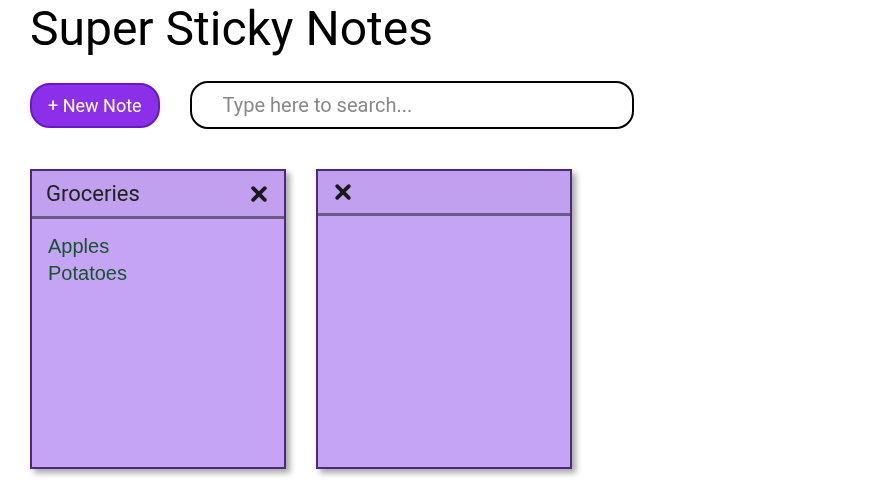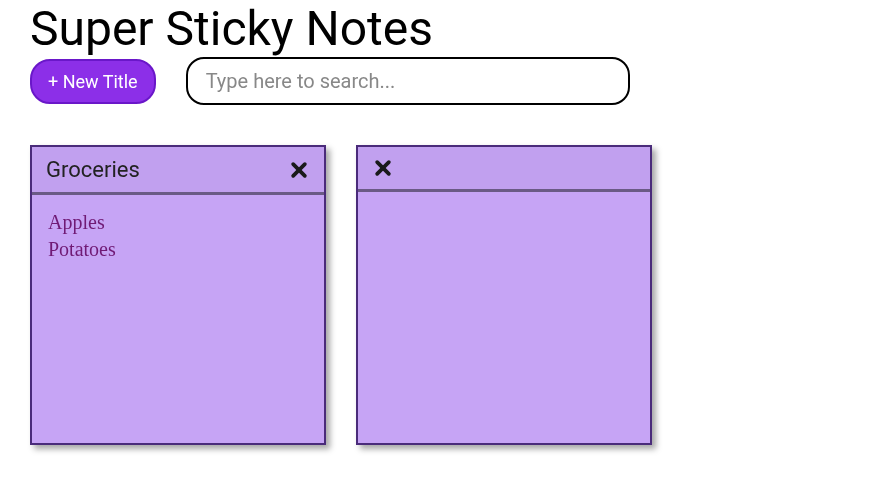--- a/index.html
+++ b/index.html
@@ -11,20 +11,21 @@
       font-family: -apple-system, BlinkMacSystemFont, "Segoe UI", Roboto, Helvetica, Arial, sans-serif;
       background: #ffffff;
       padding: 0px 30px 30px 30px;
       width: 892px;
       height: 502px;
     }
     .page-title {
       font-size: 48px;
       font-weight: 400;
       color: #000;
+      margin-bottom: 24px;
     }
     .controls-row {
       display: flex;
       align-items: center;
       gap: 30px;
       margin-bottom: 40px;
     }
     .new-note-btn {
       background: #8a2be2;
       background: #8c2fe8;
@@ -32,37 +33,37 @@
       border: 2px solid #6a17c9;
       border-radius: 20px;
       padding: 10px 16px;
       font-size: 18px;
       cursor: pointer;
       font-family: inherit;
     }
     .search-input {
       flex: 0 0 auto;
       width: 444px;
-      padding: 10px 18px;
+      padding: 10px 31px;
       font-size: 20px;
       border: 2px solid #000;
       border-radius: 18px;
       outline: none;
       color: #222;
       font-family: inherit;
     }
     .search-input::placeholder {
       color: #888;
     }
     .notes-row {
       display: flex;
       gap: 30px;
     }
     .note {
-      width: 296px;
+      width: 256px;
       height: 300px;
       background: #c6a4f5;
       border: 2px solid #4a2b7a;
       box-shadow: 4px 4px 6px rgba(0,0,0,0.35);
       display: flex;
       flex-direction: column;
     }
     .note-header {
       display: flex;
       align-items: center;
@@ -100,35 +101,35 @@
       padding: 14px 16px;
     }
     .note-desc-input {
       width: 100%;
       height: 100%;
       background: transparent;
       border: none;
       outline: none;
       resize: none;
       font-size: 20px;
-      color: #701a75;
+      color: #14532d;
       line-height: 1.35;
-      font-family: Liberation Serif, serif;
+      font-family: Liberation Sans, sans-serif;
     }
     .note-desc-input::placeholder {
       color: #6a6a6a;
     }
   </style>
 </head>
 <body>
 
 <h1 class="page-title">Super Sticky Notes</h1>
 
 <div class="controls-row">
-  <button class="new-note-btn">+ New Title</button>
+  <button class="new-note-btn">+ New Note</button>
   <input type="text" class="search-input" placeholder="Type here to search..." style="">
 </div>
 
 <div class="notes-row">
 
   <div class="note">
     <div class="note-header">
       <input type="text" class="note-title-input" placeholder="Title" value="Groceries" style="">
       <span class="close-btn">
         <svg viewBox="0 0 24 24" fill="none" stroke="#1a1a1a" stroke-width="4.5" stroke-linecap="round">

